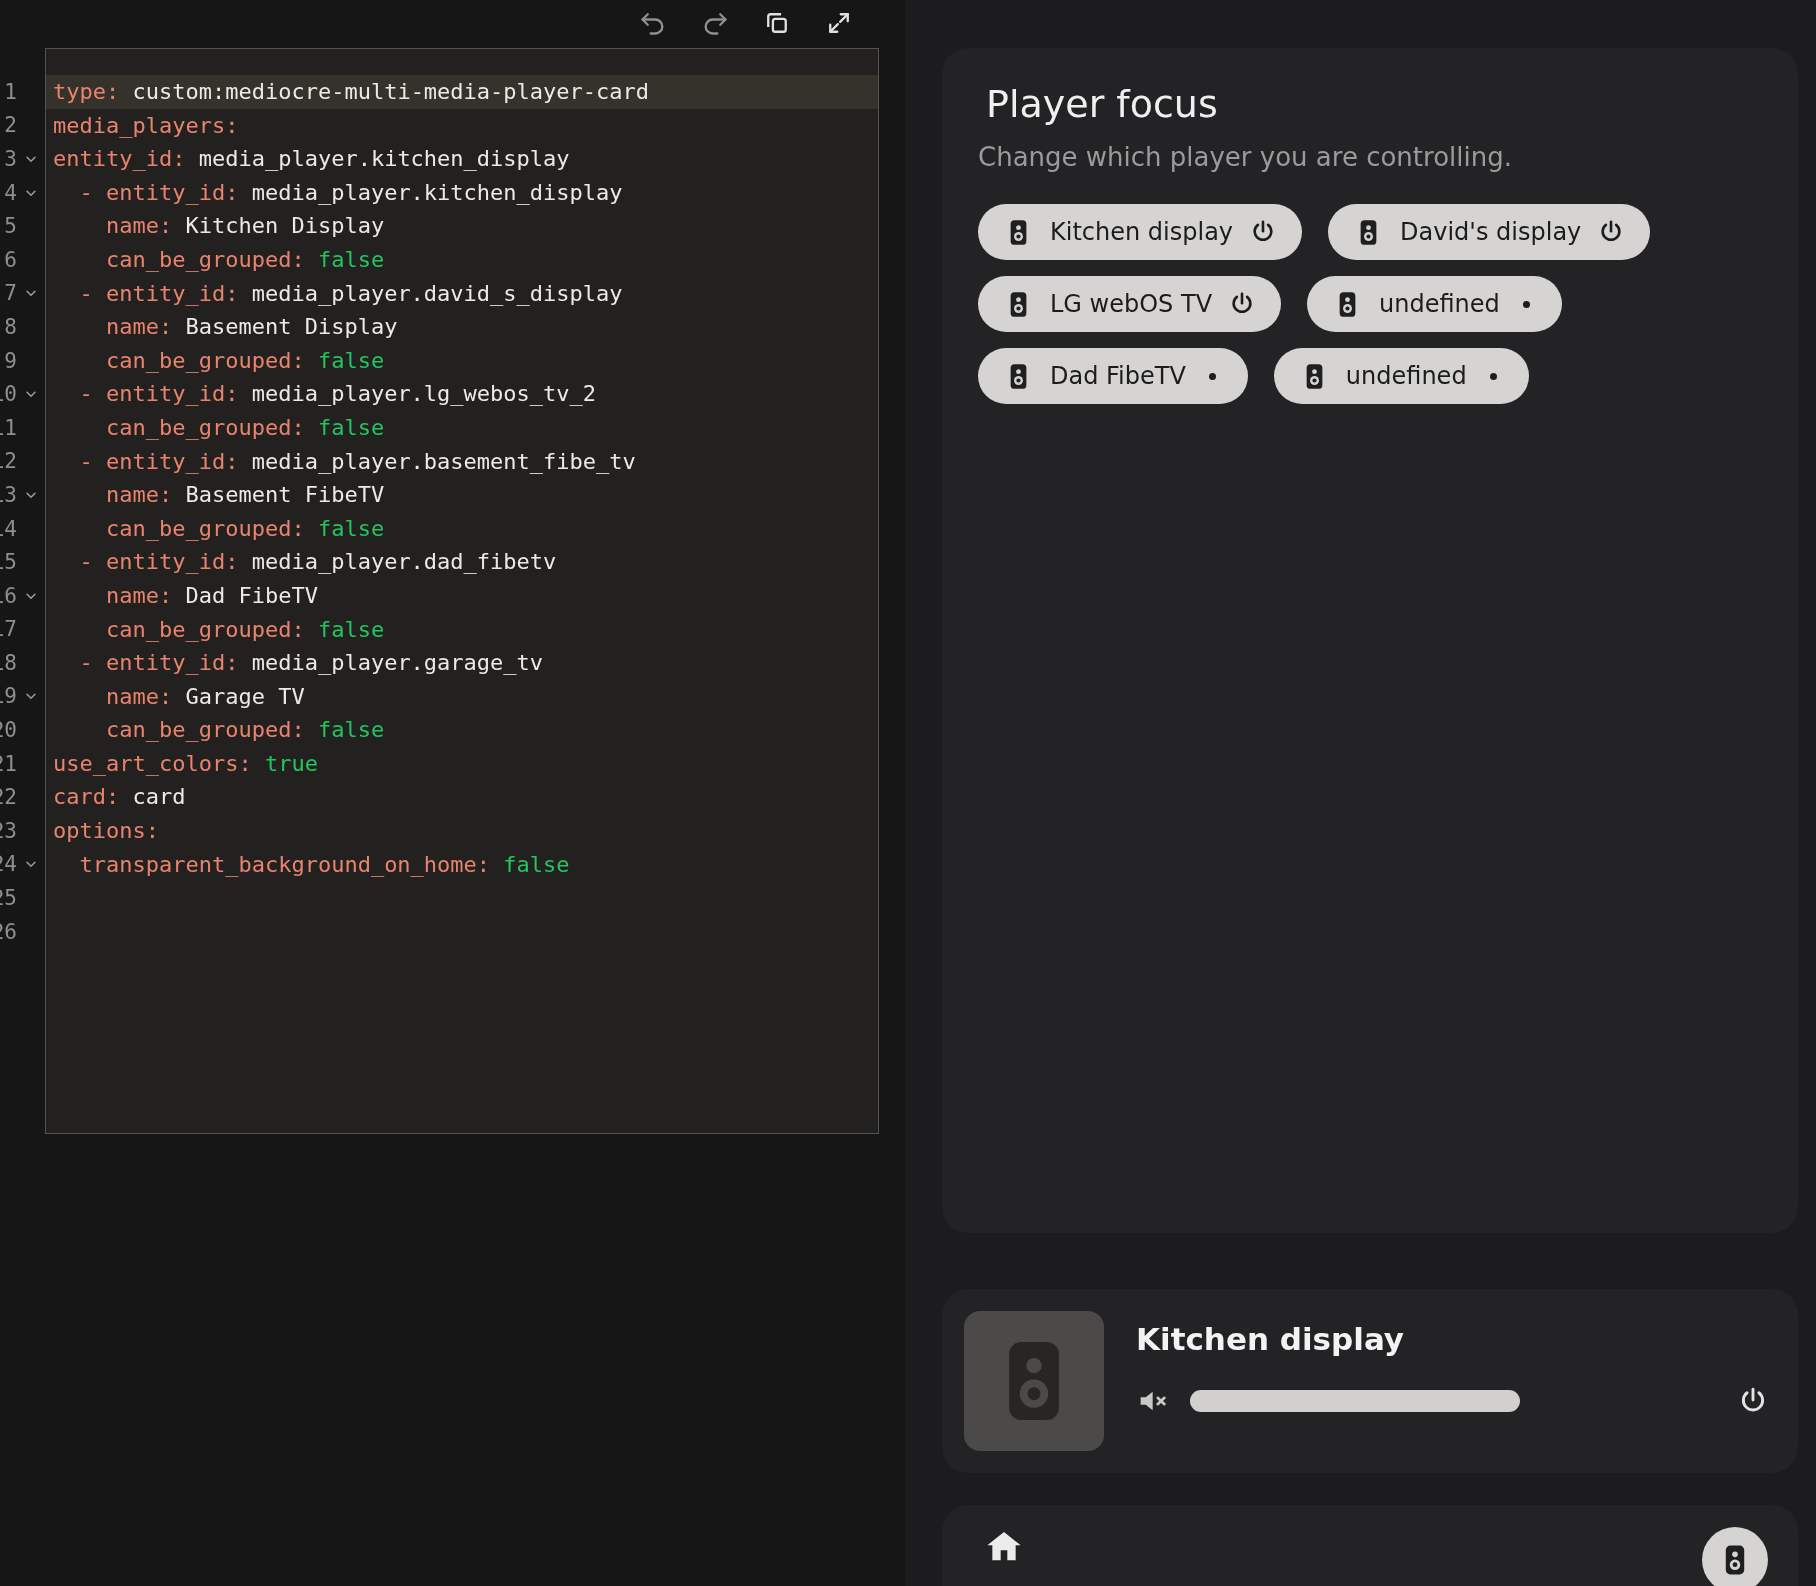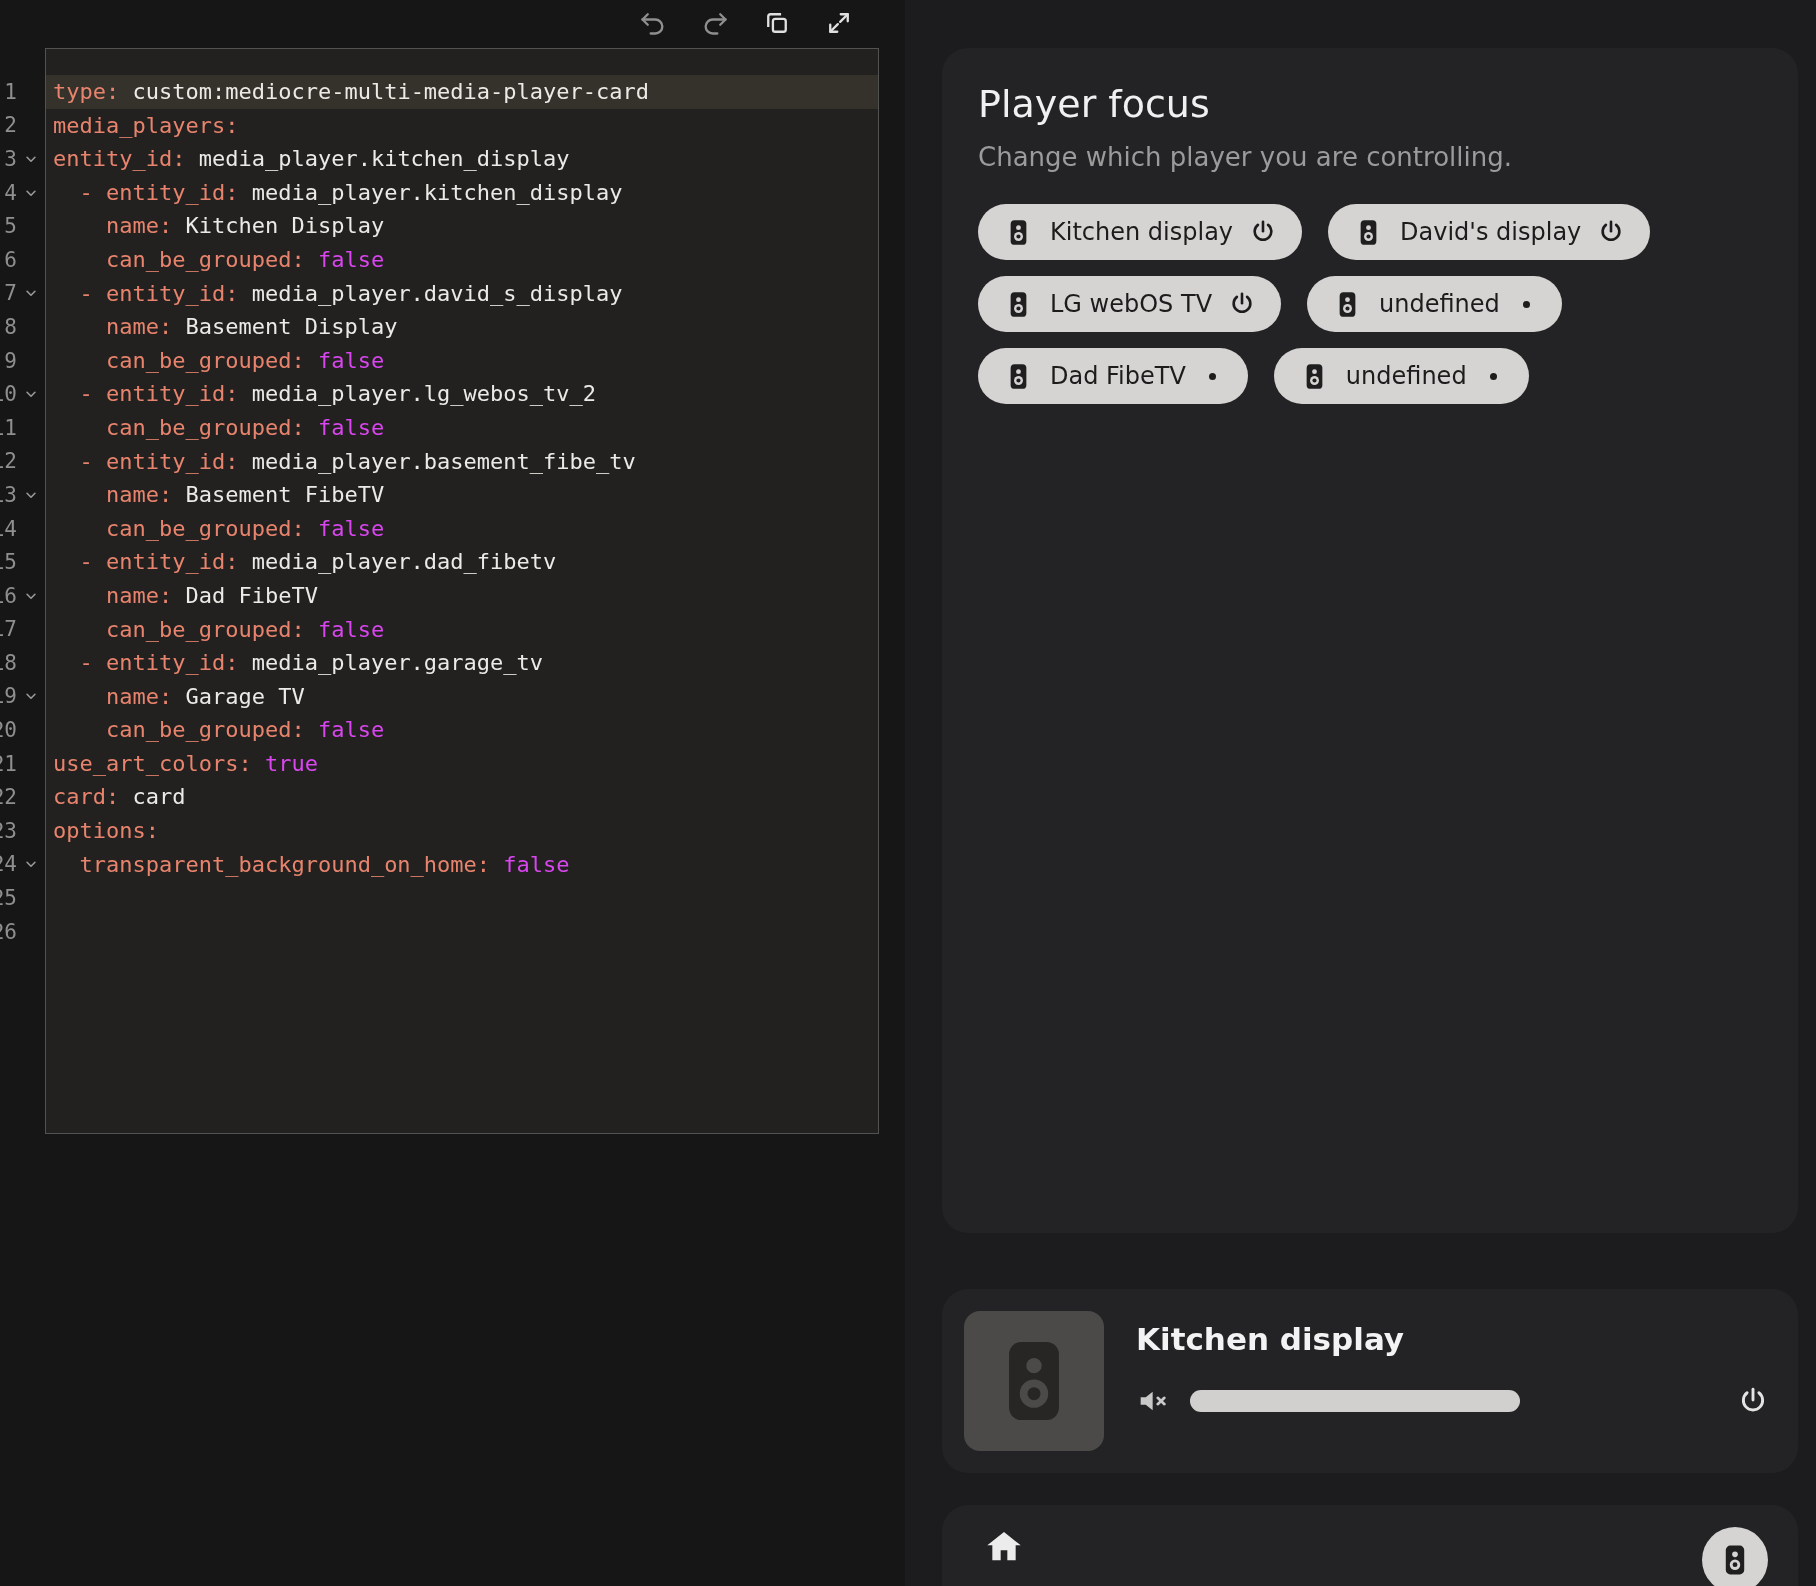--- a/index.html
+++ b/index.html
@@ -39,31 +39,31 @@
   }
   .code-line {
     height:33.6px; line-height:33.6px; padding-left:7px;
     font-family:"DejaVu Sans Mono", "Liberation Mono", monospace;
     font-size:22px; white-space:pre; color:#eceae6;
   }
   .code-line.active { background:#35322c; }
   .tok-k { color:#e8846d; }
   .tok-d { color:#e8846d; }
   .tok-v { color:#eceae6; }
-  .tok-b { color:#d946ef; }
+  .tok-b { color:#22c55e; }
 
   
   .preview-pane { position:absolute; left:905px; top:0; width:911px; height:100%; background:#1c1c1e; }
 
   .card {
     background:#232325; border-radius:26px;
     margin-left:37px; margin-right:18px;
   }
   .card-focus { margin-top:48px; height:1185px; padding:34px 36px; }
-  .pf-title { font-size:38px; color:#f0f0f0; font-weight:500; }
+  .pf-title { font-size:38px; color:#f0f0f0; font-weight:500;margin-left:8px; }
   .pf-sub { margin-top:16px; font-size:26px; color:#9b9b9b; }
   .pf-chips { margin-top:32px; display:flex; flex-wrap:wrap; gap:16px 26px; }
 
   .chip {
     display:inline-flex; align-items:center; gap:17px;
     height:56px; padding:0 26px; border-radius:28px;
     background:#d6d4d2; border:none; cursor:pointer;
     font-family:"DejaVu Sans", sans-serif; font-size:24px; color:#1c1c1c;
   }
   .chip .spk { color:#1f1f1f; }

